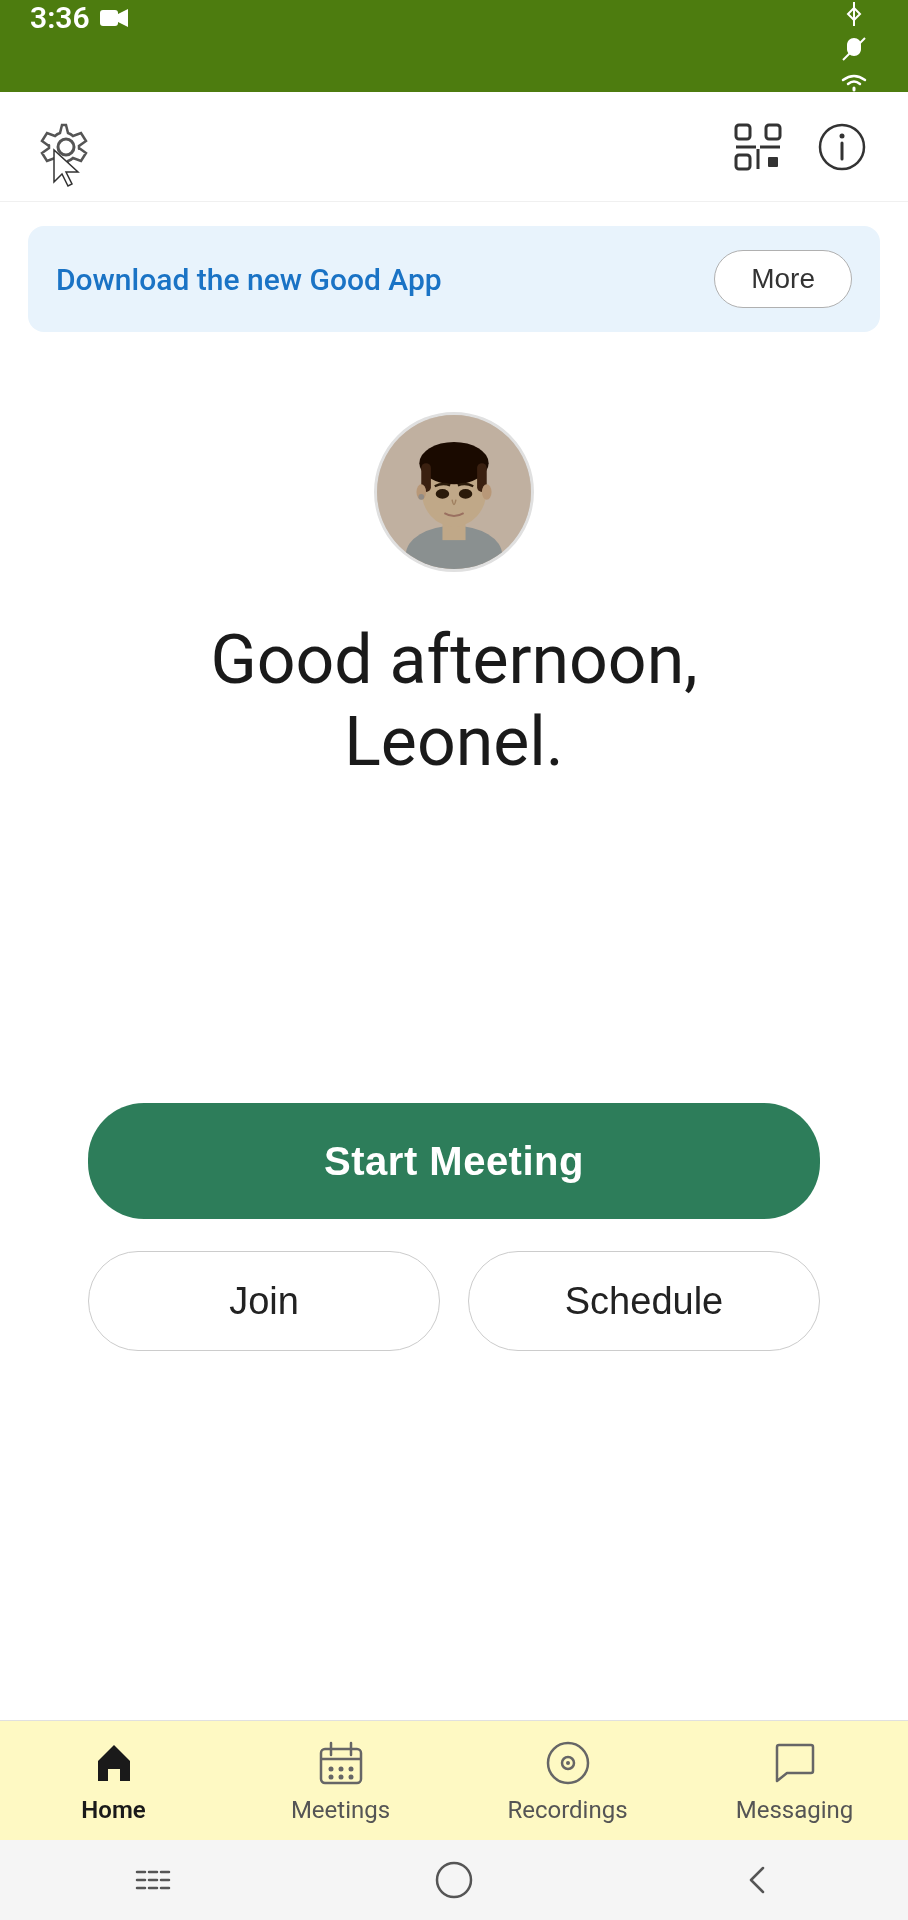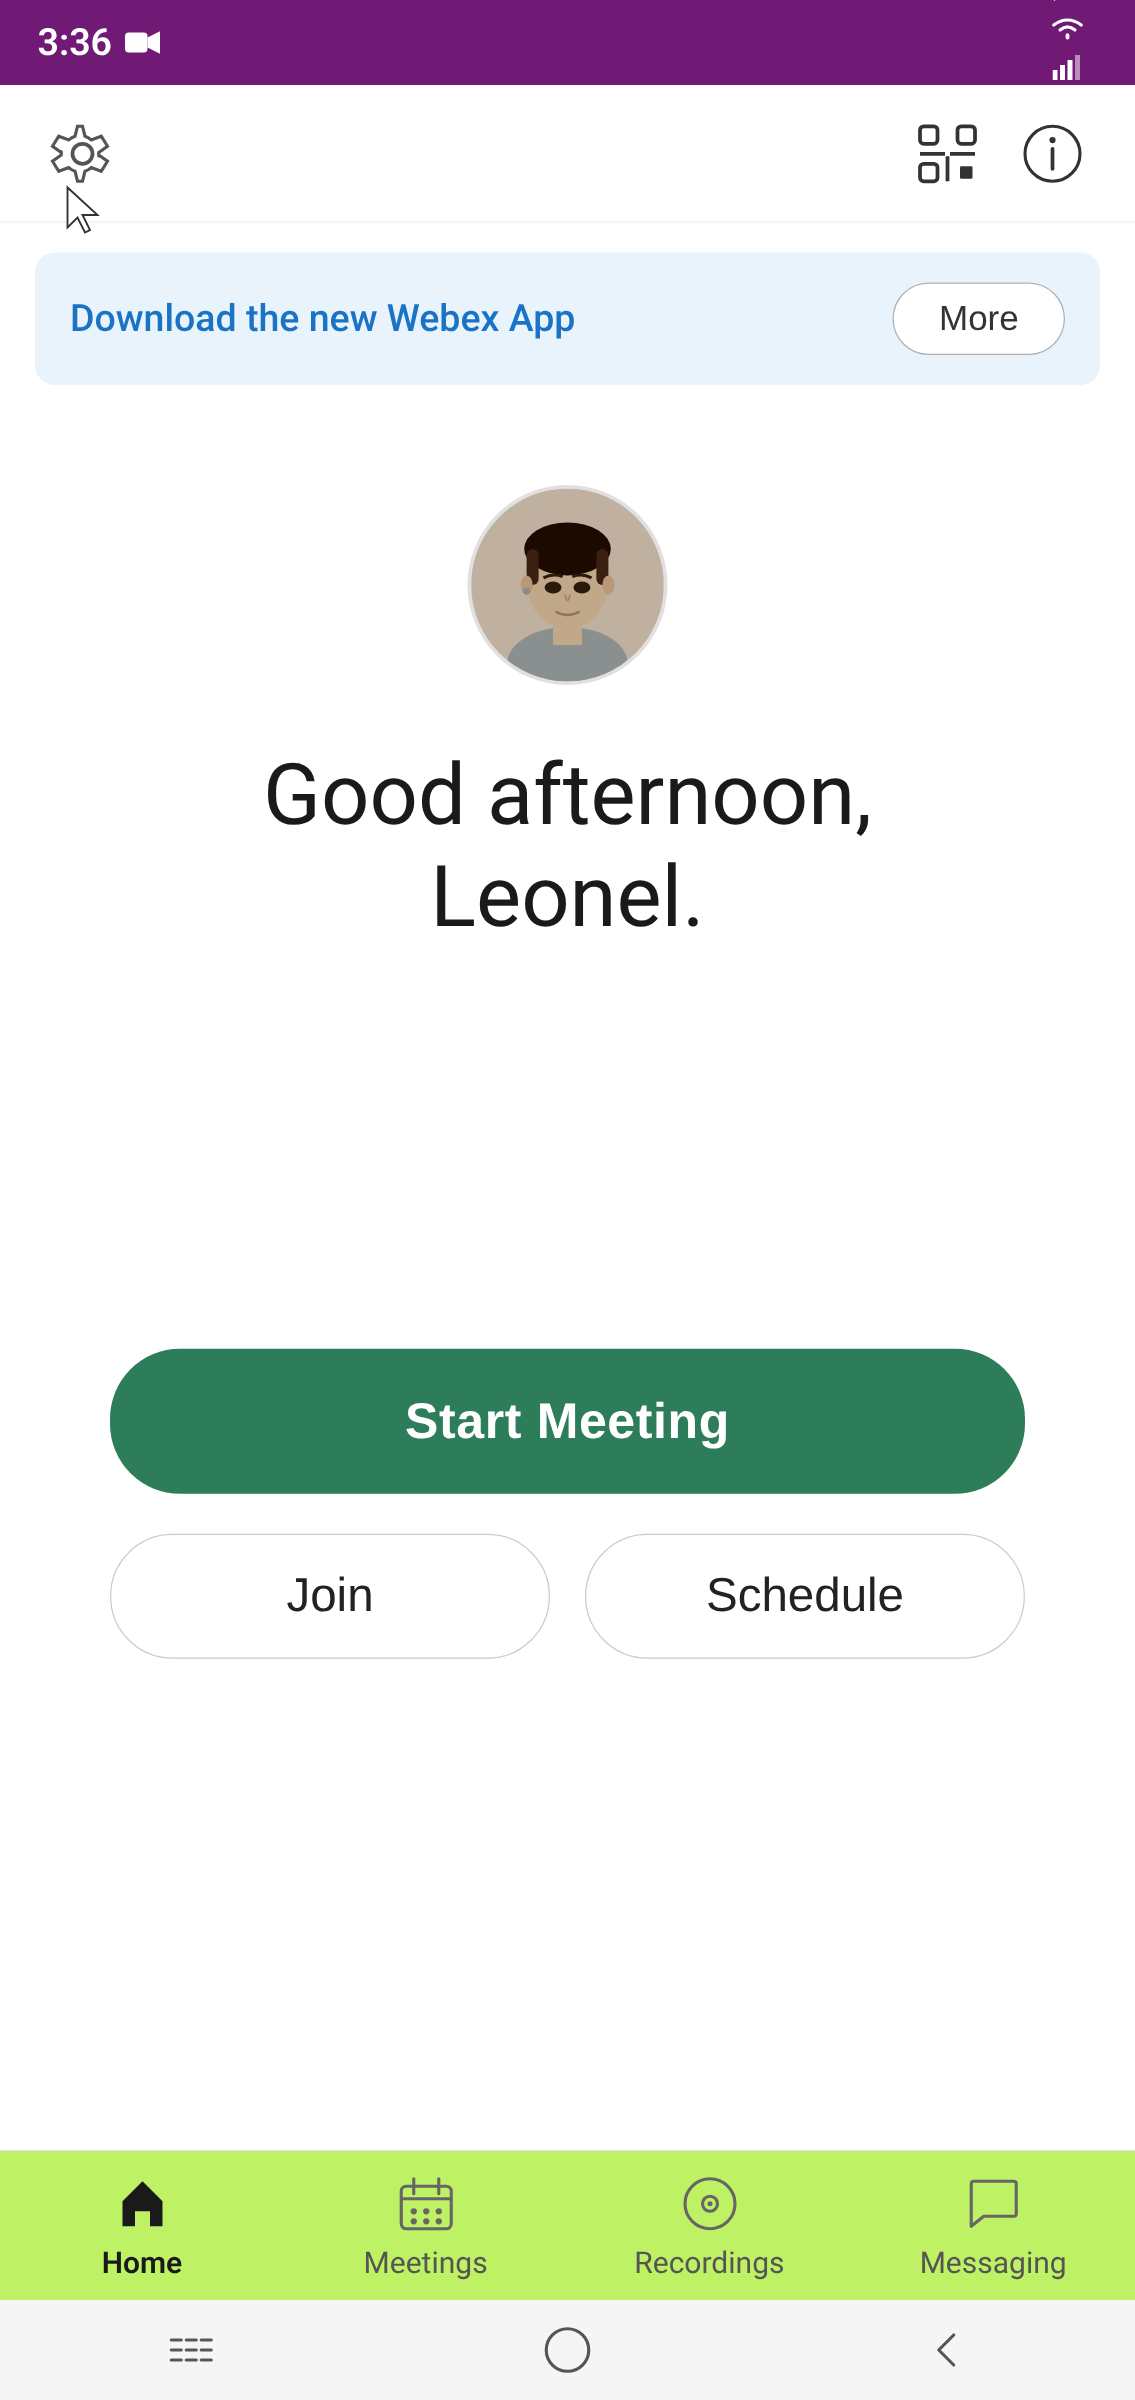--- a/index.html
+++ b/index.html
@@ -10,24 +10,24 @@
       height: 1920px;
       font-family: -apple-system, BlinkMacSystemFont, 'Segoe UI', Roboto, sans-serif;
       background: #ffffff;
       position: relative;
       overflow: hidden;
     }
 
     
     .status-bar {
       width: 100%;
-      height: 68px;
-      background: #701a75;
-      display: flex;
-      align-items: center;
+      height: 92px;
+      background: #4d7c0f;
+      display: flex;
+      align-items: flex-start;
       justify-content: space-between;
       padding: 0 30px;
       color: white;
       font-size: 28px;
       font-weight: 500;
     }
     .status-left {
       display: flex;
       align-items: center;
       gap: 10px;
@@ -184,21 +184,21 @@
       cursor: pointer;
     }
 
     
     .bottom-nav {
       position: absolute;
       bottom: 80px;
       left: 0;
       right: 0;
       height: 120px;
-      background: #bef264;
+      background: #fef9c3;
       border-top: 1px solid #e0e0e0;
       display: flex;
       align-items: center;
       justify-content: space-around;
     }
     .nav-item {
       display: flex;
       flex-direction: column;
       align-items: center;
       gap: 8px;
@@ -328,21 +328,21 @@
       <svg width="52" height="52" viewBox="0 0 52 52" fill="none">
         <circle cx="26" cy="26" r="22" stroke="#333" stroke-width="2.5"></circle>
         <line x1="26" y1="22" x2="26" y2="38" stroke="#333" stroke-width="3" stroke-linecap="round"></line>
         <circle cx="26" cy="15" r="2.5" fill="#333"></circle>
       </svg>
     </div>
   </div>
 </div>
 
 <div class="banner">
-  <span class="banner-text">Download the new Webex App</span>
+  <span class="banner-text">Download the new Good App</span>
   <button class="banner-btn">More</button>
 </div>
 
 <div class="main-content">
 
   <div class="avatar-container">
     <svg width="160" height="160" viewBox="0 0 160 160">
 
       <rect width="160" height="160" fill="#c0b0a0"></rect>
 

